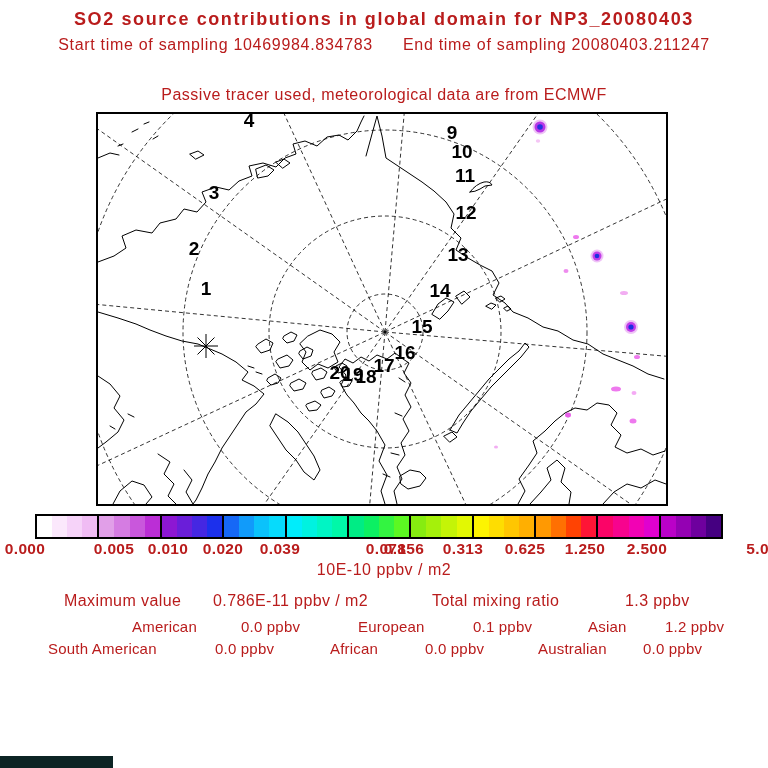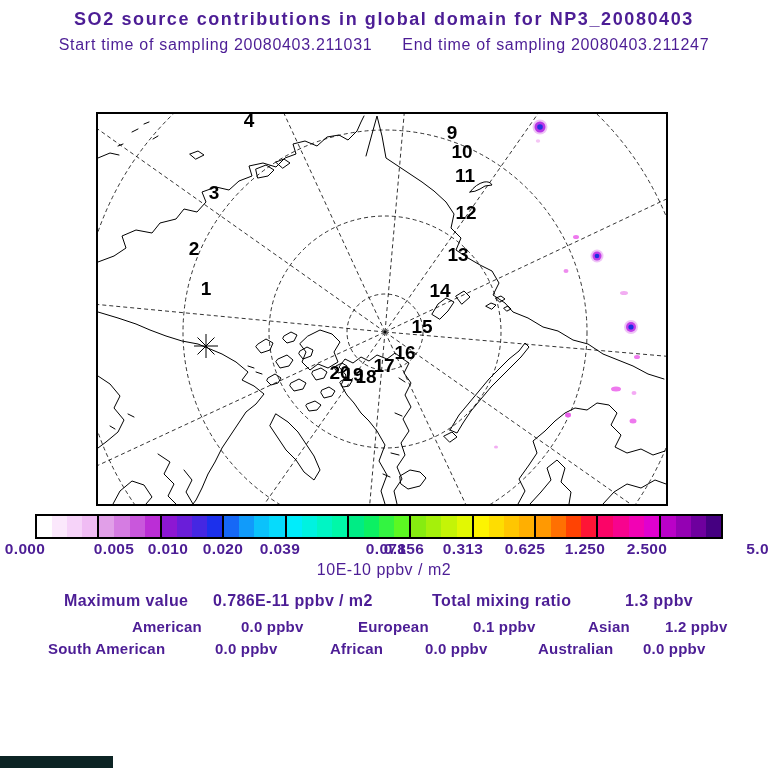--- a/index.html
+++ b/index.html
@@ -1,17 +1,17 @@
 <!DOCTYPE html>
 <html><head>
 <meta charset="utf-8">
 <style>
   html,body{margin:0;padding:0;background:#fff;}
   .page{position:relative;width:768px;height:768px;background:#ffffff;overflow:hidden;
-        font-family:"Liberation Sans", sans-serif;color:#4c1d95;}
+        font-family:"Liberation Sans", sans-serif;color:#b91c1c;}
   .hdr{position:absolute;left:0;width:768px;text-align:center;white-space:pre;}
   .title{top:9px;font-size:18px;font-weight:bold;letter-spacing:1.6px;}
   .h2{top:36px;font-size:16px;letter-spacing:0.7px;}
   .h3{top:61px;font-size:16px;letter-spacing:0.7px;}
   .h4{top:86px;font-size:16px;letter-spacing:0.5px;}
   .pair{display:flex;justify-content:center;gap:30px;}
   .pair span{white-space:pre;}
   .map{position:absolute;left:96px;top:112px;width:572px;height:394px;border:2px solid #000;
        box-sizing:border-box;background:#fff;}
   .map svg{display:block;width:100%;height:100%;}
@@ -19,40 +19,41 @@
   .grat{fill:none;stroke:#000;stroke-width:0.8;stroke-dasharray:4 3;}
   .tl{font:bold 19px "Liberation Sans", sans-serif;fill:#000;text-anchor:middle;}
   .cbar{position:absolute;left:35px;top:514px;width:688px;height:25px;border:2px solid #000;
         box-sizing:border-box;display:flex;}
   .cb-cell{flex:1 1 auto;}
   .seg-start{border-left:2px solid #000;}
   .cblabels{position:absolute;left:0;top:540px;width:768px;height:18px;text-decoration:underline;}
   .cblabels span{position:absolute;transform:translateX(-50%);font-size:15.5px;font-weight:bold;
                  letter-spacing:0.3px;white-space:pre;}
   .unit{position:absolute;left:0;top:561px;width:768px;text-align:center;font-size:16px;letter-spacing:0.5px;}
-  .srow{position:absolute;left:0;width:628px;height:20px;font-weight:bold;}
+  .srow{position:absolute;left:0;width:628px;height:20px;}
   .srow span{position:absolute;white-space:pre;}
   .rowA{top:592px;font-size:16px;letter-spacing:0.4px;}
   .rowB{top:618px;font-size:15px;letter-spacing:0.2px;margin-left:48px;}
   .rowC{top:640px;font-size:15px;letter-spacing:0.2px;}
   .a1{left:64px;} .a2{left:213px;} .a3{left:432px;} .a4{left:625px;}
   .p1{left:84px;} .p2{left:193px;} .p3{left:310px;} .p4{left:425px;} .p5{left:540px;} .p6{left:617px;}
   .q1{left:48px;} .q2{left:215px;} .q3{left:330px;} .q4{left:425px;} .q5{left:538px;} .q6{left:643px;}
   .cornerbar{position:absolute;left:0;top:756px;width:113px;height:12px;background:#0c2424;}
 </style>
 </head>
 <body>
 
 <div class="page">
 
   <div class="hdr title">SO2 source contributions in global domain for NP3_20080403</div>
   <div class="hdr h2 pair">
-    <span>Start time of sampling 20080403.211031</span>
+    <span>Start time of sampling 10469984.834783</span>
     <span>End time of sampling 20080403.211247</span>
   </div>
+  <div class="hdr h4">Passive tracer used, meteorological data are from ECMWF</div>
 
   <div class="map">
     <svg viewBox="0 0 568 390" preserveAspectRatio="none">
 
       <g>
         <circle class="grat" cx="287" cy="218" r="38"></circle>
         <circle class="grat" cx="287" cy="218" r="116"></circle>
         <circle class="grat" cx="287" cy="218" r="202"></circle>
         <circle class="grat" cx="287" cy="218" r="304"></circle>
       </g>

